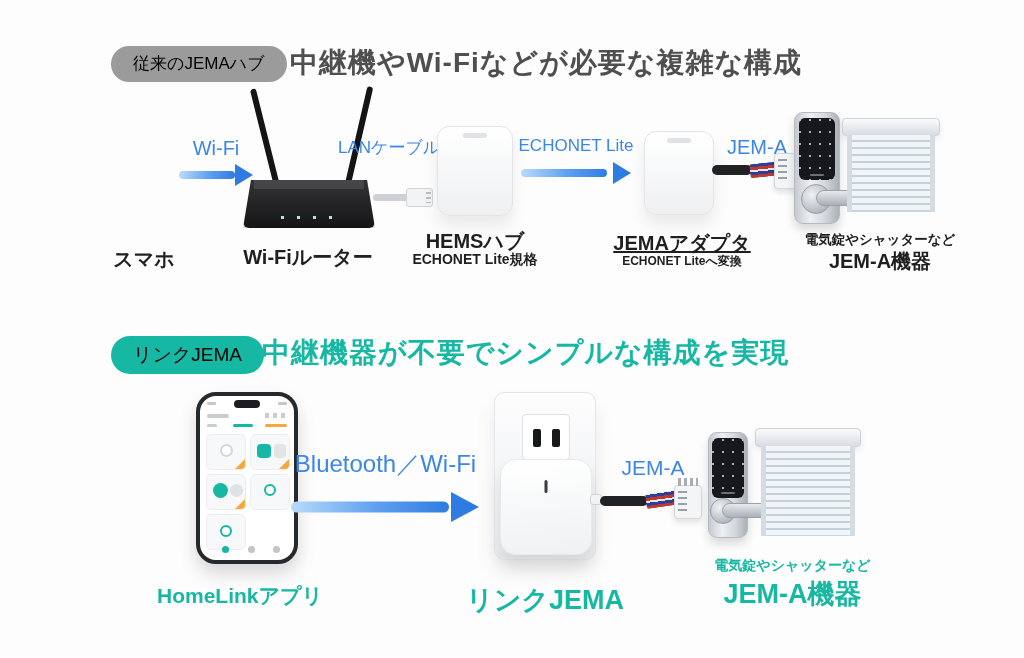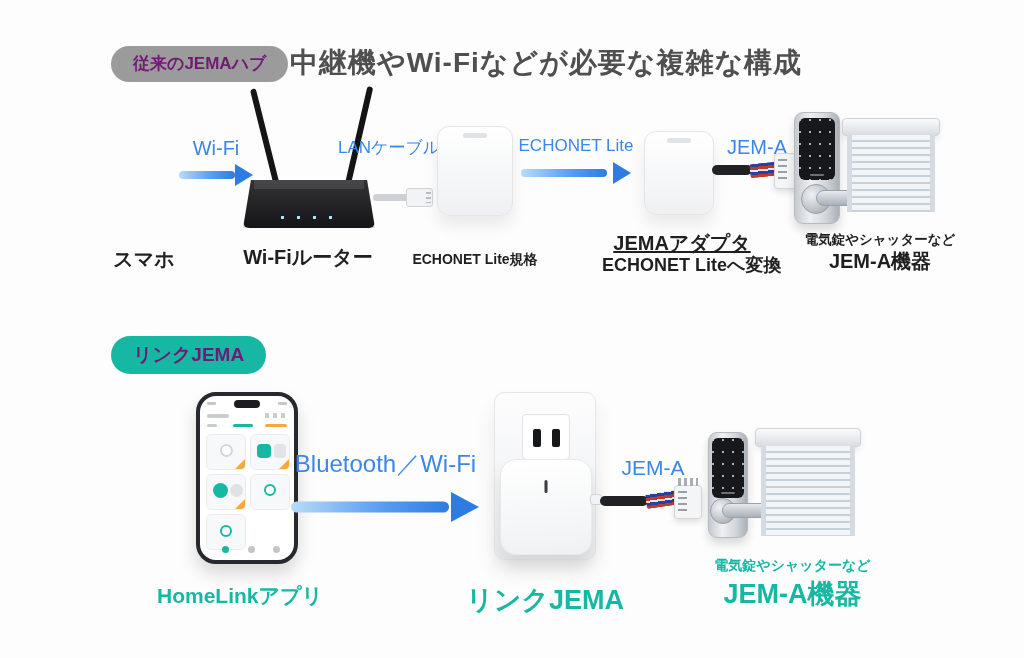--- a/index.html
+++ b/index.html
@@ -9,21 +9,21 @@
     --title-gray:#4f4f4f;
     --label-black:#1f1f1f;
   }
   *{margin:0;padding:0;box-sizing:border-box;}
   html,body{background:#fff;}
   body{font-family:"Liberation Sans","DejaVu Sans",sans-serif;}
   .canvas{position:relative;width:1024px;height:658px;margin:0 auto;background:#fdfdfd;overflow:hidden;}
 
   
   .abs{position:absolute;}
-  .badge{position:absolute;color:#701a75;font-weight:bold;text-align:left;border-radius:19px;white-space:nowrap;}
+  .badge{position:absolute;color:#000000;font-weight:normal;text-align:left;border-radius:19px;white-space:nowrap;}
   .badge.gray{left:111px;top:46px;height:36px;line-height:36px;padding:0 22px;font-size:17px;background:var(--badge-gray);}
   .badge.teal{left:111px;top:336px;height:38px;line-height:38px;padding:0 22px;font-size:19px;background:var(--teal);}
   .sec-title{position:absolute;font-weight:800;font-size:28px;letter-spacing:1px;white-space:nowrap;}
   .sec-title.legacy{left:290px;top:44px;color:var(--title-gray);}
   .sec-title.new{left:262px;top:334px;color:var(--teal);}
   .node-label{position:absolute;text-align:center;font-weight:800;color:var(--label-black);white-space:nowrap;}
   .node-label.teal{color:var(--teal);}
   .conn-label{position:absolute;text-align:center;font-weight:400;color:var(--blue);white-space:nowrap;}
 
   
@@ -181,27 +181,29 @@
   <div class="lock-keypad" style="left:799px;top:118px;width:36px;height:62px;">
       <span class="bar"></span>
     </div>
   <div class="lock-hub" style="left:801px;top:184px;width:30px;height:30px;"></div>
   <div class="lock-lever" style="left:816px;top:190px;width:62px;height:16px;"></div>
   <div class="shutter-bar" style="left:842px;top:118px;width:98px;height:18px;"></div>
   <div class="shutter-curtain" style="left:847px;top:135px;width:88px;height:77px;"></div>
 
   <div class="node-label" style="left:96px;top:246px;width:96px;font-size:20px;">スマホ</div>
   <div class="node-label" style="left:238px;top:244px;width:140px;font-size:20px;">Wi-Fiルーター</div>
+  <div class="node-label" style="left:405px;top:228px;width:140px;font-size:20px;">HEMSハブ</div>
   <div class="node-label" style="left:405px;top:251px;width:140px;font-size:14px;">ECHONET Lite規格</div>
   <div class="node-label" style="left:602px;top:230px;width:160px;font-size:20px;text-decoration:underline;">JEMAアダプタ</div>
-  <div class="node-label" style="left:602px;top:253px;width:160px;font-size:18px;">ECHONET Liteへ変換</div>
+  <div class="node-label" style="left:602px;top:253px;width:160px;font-size:12px;">ECHONET Liteへ変換</div>
   <div class="node-label" style="left:795px;top:231px;width:170px;font-size:13.5px;">電気錠やシャッターなど</div>
   <div class="node-label" style="left:795px;top:248px;width:170px;font-size:20px;">JEM-A機器</div>
 
   <div class="badge teal">リンクJEMA</div>
+  <div class="sec-title new">中継機器が不要でシンプルな構成を実現</div>
 
   <div class="abs phone-app">
     <div class="pill"></div>
     <div class="st l"></div>
       <div class="st r"></div>
     <div class="hdr"></div>
     <div class="hicons"></div>
     <div class="tabs">
         <i class="t1"></i>
         <i class="t2"></i>

